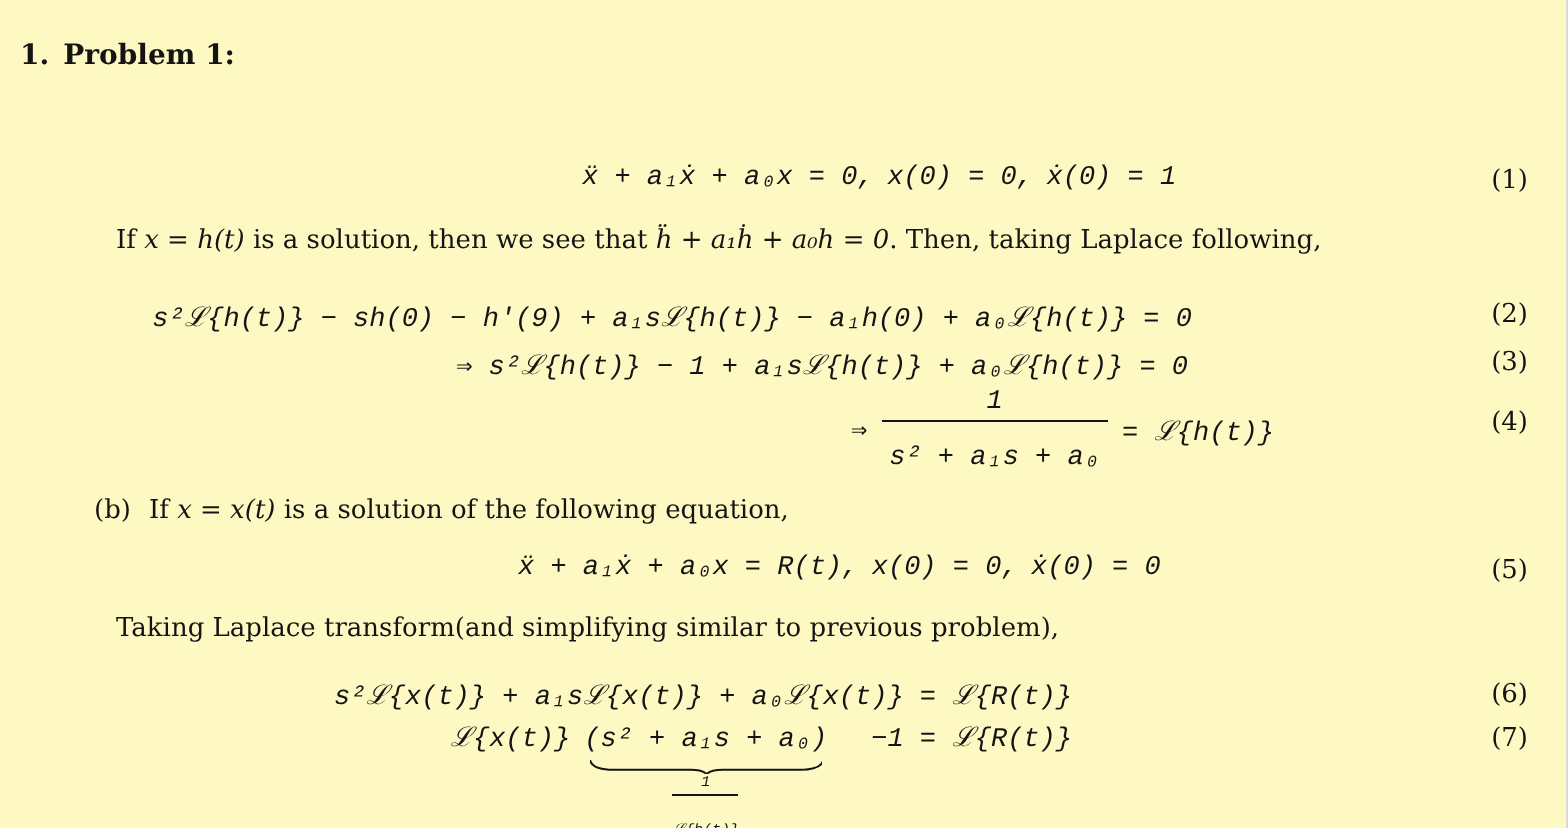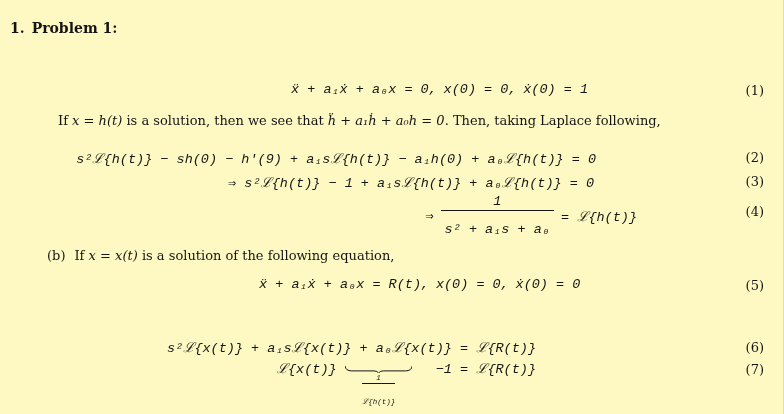--- a/index.html
+++ b/index.html
@@ -82,28 +82,32 @@
 
   <div class="abs line" style="left:47px;top:248px">
     <span class="plabel">(b)</span><span>If </span><span class="m">x = x(t)</span><span> is a solution of the following equation,</span>
   </div>
 
   <div class="abs eq" style="left:259px;top:277px">
     <span>ẍ + a₁ẋ + a₀x = R(t), x(0) = 0, ẋ(0) = 0</span>
   </div>
   <div class="eqnum" style="top:278px">(5)</div>
 
+  <div class="abs line" style="left:58px;top:307px">
+    <span>Taking Laplace transform(and simplifying similar to previous problem),</span>
+  </div>
 
   <div class="abs eq" style="right:247px;top:338px">
     <span>s²ℒ{x(t)} + a₁sℒ{x(t)} + a₀ℒ{x(t)} = ℒ{R(t)}</span>
   </div>
   <div class="eqnum" style="top:340px">(6)</div>
 
   <div class="abs eq" style="right:247px;top:359px">
     <span class="lhs-gap">ℒ{x(t)}</span><span class="ubgroup">
+        <span>(s² + a₁s + a₀)</span>
         <svg class="ubrace" viewBox="0 0 100 10" preserveAspectRatio="none">
           <path d="M0 0 Q1 7 10 7 L43 7 Q48 7 50 10 Q52 7 57 7 L90 7 Q99 7 100 0" fill="none" stroke="#141414" stroke-width="1" vector-effect="non-scaling-stroke"></path>
         </svg>
         <span class="sfrac">
           <span>1</span>
           <span class="sden">ℒ{h(t)}</span>
         </span>
       </span><span class="rhs-gap">−1 = ℒ{R(t)}</span>
   </div>
   <div class="eqnum" style="top:362px">(7)</div>

